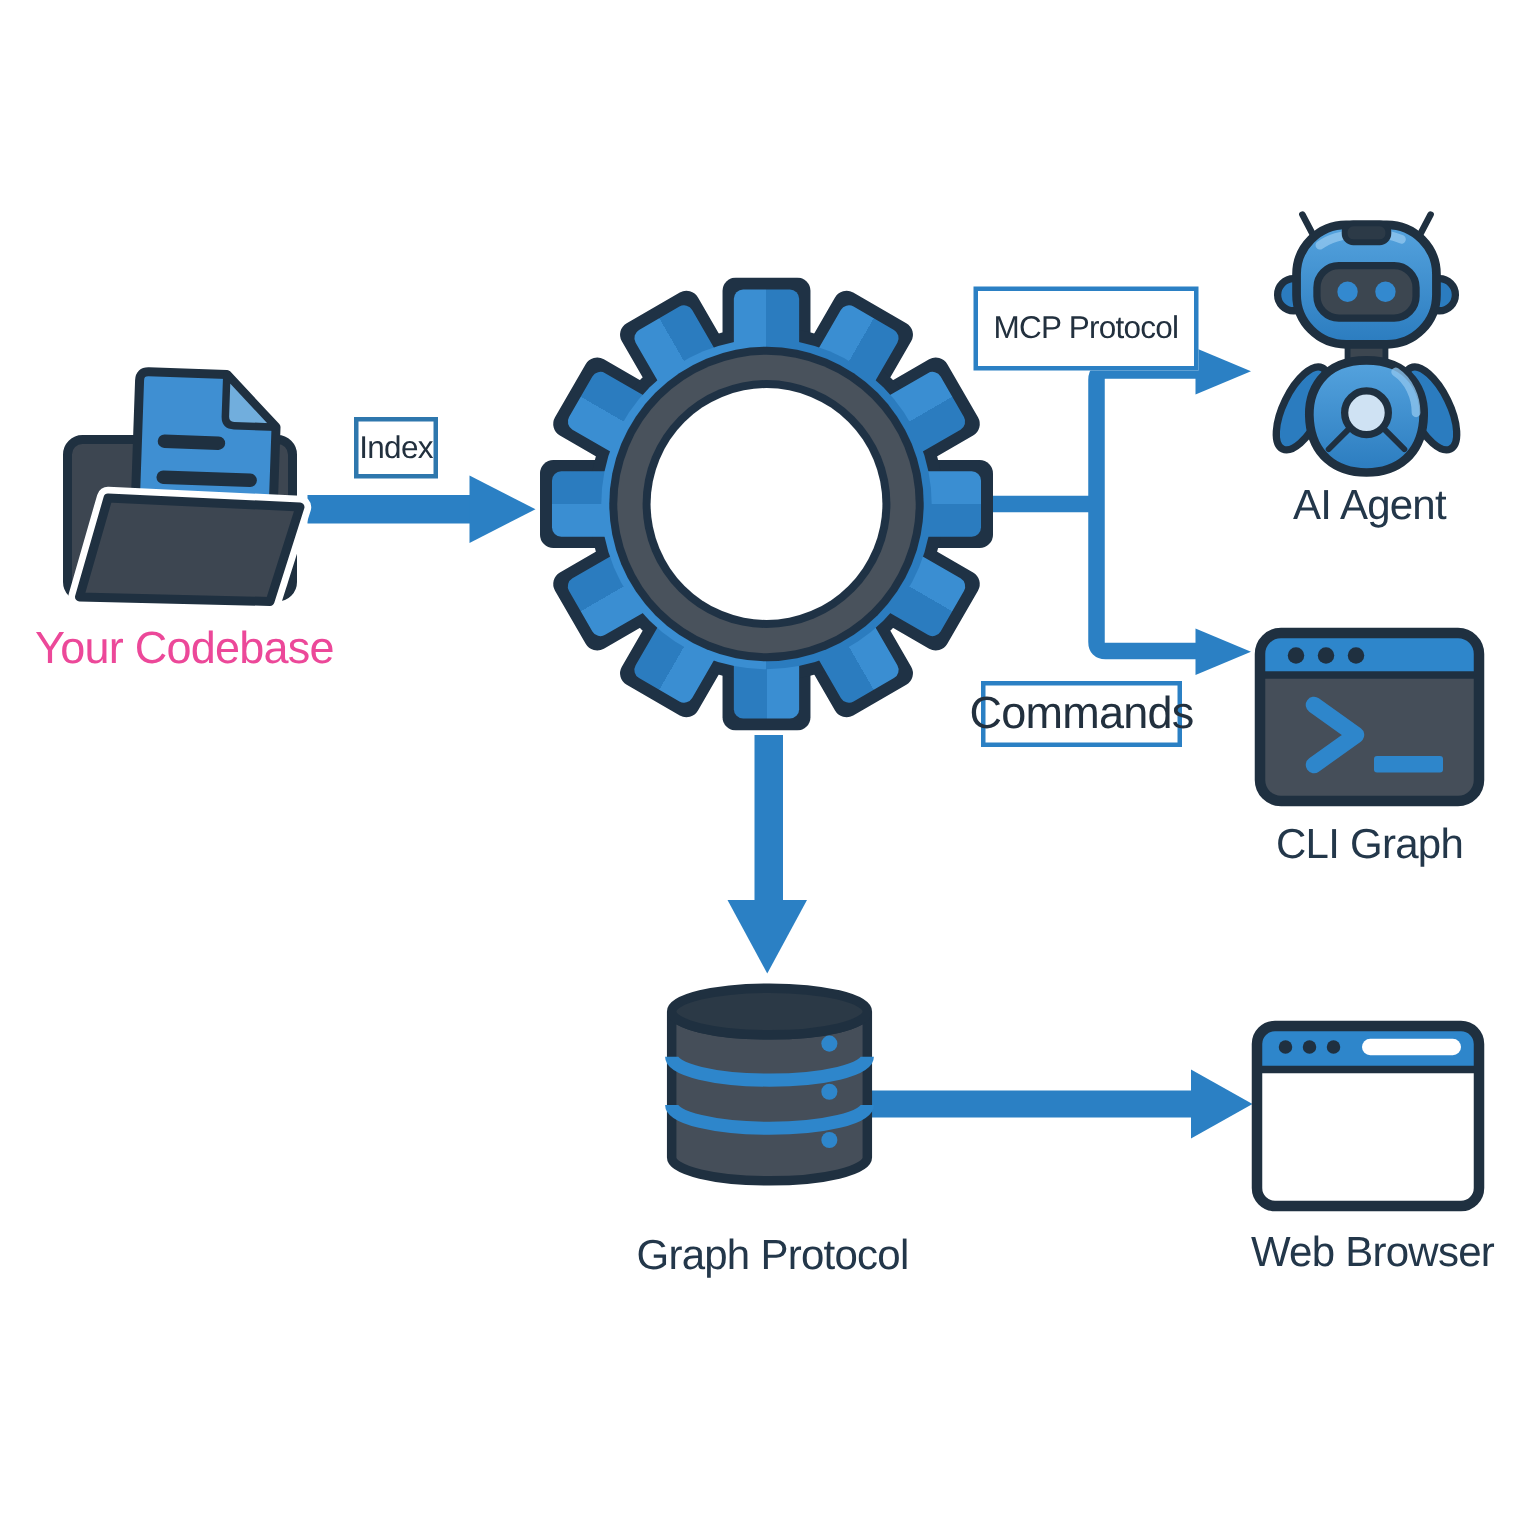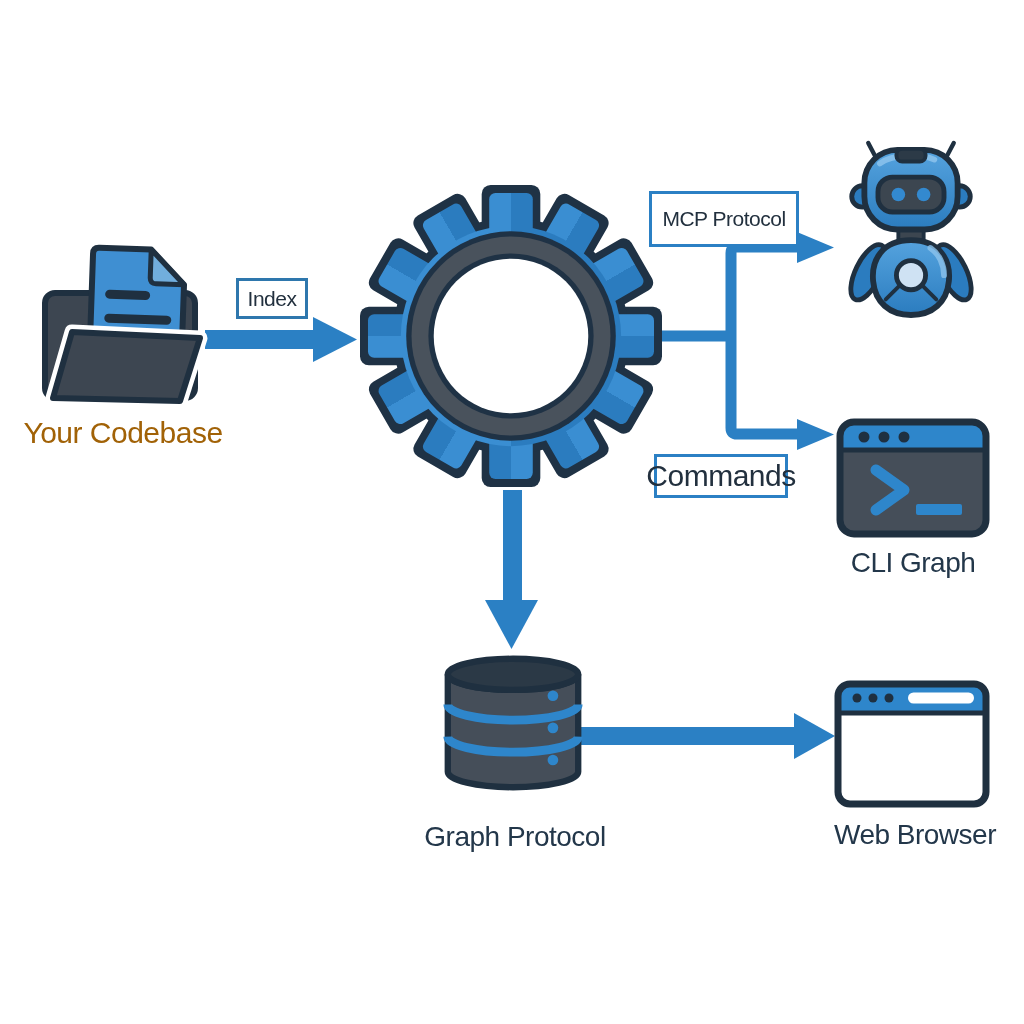--- a/index.html
+++ b/index.html
@@ -5,28 +5,28 @@
   html,body{margin:0;padding:0;background:#ffffff;}
   #canvas{position:relative;width:1024px;height:1024px;background:#ffffff;overflow:hidden;
           font-family:"Liberation Sans",sans-serif;}
   .icon{position:absolute;z-index:2;}
   #arrow-layer{position:absolute;left:0;top:0;z-index:1;}
   .node-label{position:absolute;z-index:3;text-align:center;color:#23374a;font-size:28px;
               letter-spacing:-0.5px;}
   .edge-box{position:absolute;z-index:3;background:#ffffff;border:3px solid #2b80c4;
             display:flex;align-items:center;justify-content:center;color:#22303e;
             box-sizing:border-box;letter-spacing:-0.5px;}
-  #codebase-label{left:10px;top:416px;width:226px;font-size:30px;color:#a16207;}
+  #codebase-label{left:10px;top:416px;width:226px;font-size:30px;color:#ec4899;}
   #engine-label{left:421px;top:312px;width:180px;z-index:3;position:absolute;text-align:center;
                 color:#21354a;font-weight:bold;font-size:19px;line-height:23px;letter-spacing:-0.6px;}
   #ai-agent-label{left:838px;top:321px;width:150px;}
   #cli-tool-label{left:838px;top:547px;width:150px;}
   #graph-db-label{left:403px;top:821px;width:224px;}
   #web-browser-label{left:830px;top:819px;width:166px;text-align:right;}
-  #index-box{left:236px;top:278px;width:72px;height:41px;font-size:21px;border-color:#2e77ad;}
+  #index-box{left:236px;top:278px;width:56px;height:41px;font-size:21px;border-color:#2e77ad;}
   #mcp-box{left:649px;top:191px;width:150px;height:56px;font-size:21px;}
   #commands-box{left:654px;top:454px;width:134px;height:44px;font-size:30px;}
 </style>
 </head>
 <body>
 
 <div id="canvas">
 
   <svg id="arrow-layer" width="1024" height="1024" viewBox="0 0 1024 1024">
 
@@ -199,20 +199,21 @@
     <circle cx="57" cy="56" r="7" fill="#3389cf"></circle>
     <circle cx="83" cy="56" r="7" fill="#3389cf"></circle>
     <path d="M70,103 C40,103 29,124 31,145 C33,167 48,180 70,180 C92,180 107,167 109,145 C111,124 100,103 70,103 Z" fill="url(#botGrad)" stroke="#1f3040" stroke-width="6"></path>
     <path d="M90,111 C99,117 104,128 104,139" fill="none" stroke="#8cc3ec" stroke-width="6" stroke-linecap="round" opacity="0.8"></path>
     <g stroke="#1f3040" stroke-width="4" stroke-linecap="round">
       <line x1="59" y1="149" x2="44" y2="164"></line>
         <line x1="81" y1="149" x2="96" y2="164"></line>
     </g>
     <circle cx="70" cy="139" r="15" fill="#cfe2f3" stroke="#1f3040" stroke-width="5"></circle>
   </svg>
+  <div class="node-label" id="ai-agent-label">AI Agent</div>
 
   <svg class="icon" style="left:836px;top:418px;" width="154" height="120" viewBox="0 0 154 120">
     <rect x="4" y="4" width="146" height="112" rx="14" fill="#454e59"></rect>
     <path d="M4,32 V18 Q4,4 18,4 H136 Q150,4 150,18 V32 Z" fill="#2e86cb"></path>
     <line x1="4" y1="32" x2="150" y2="32" stroke="#1f3040" stroke-width="5"></line>
     <rect x="4" y="4" width="146" height="112" rx="14" fill="none" stroke="#1f3040" stroke-width="7"></rect>
     <g fill="#1f3040">
       <circle cx="28" cy="19" r="5.5"></circle>
         <circle cx="48" cy="19" r="5.5"></circle>
         <circle cx="68" cy="19" r="5.5"></circle>

